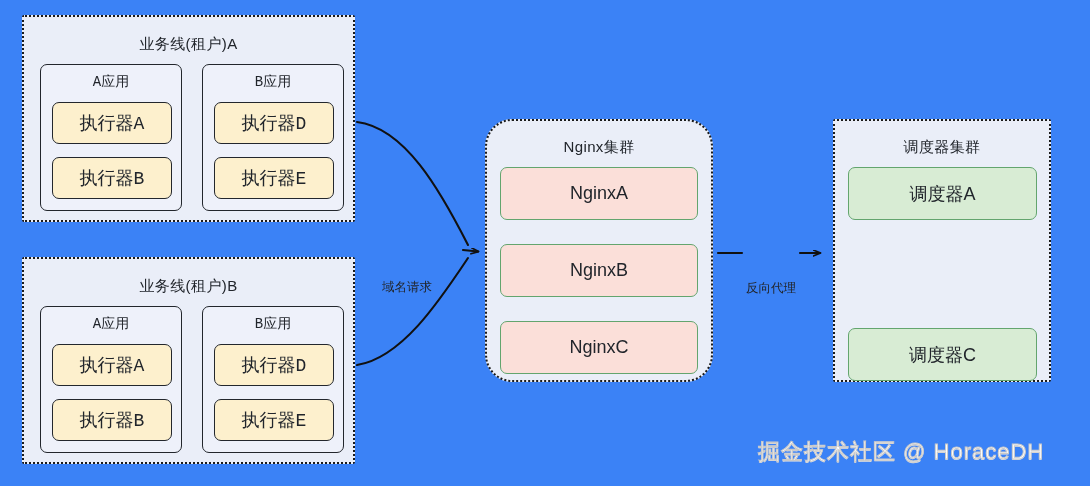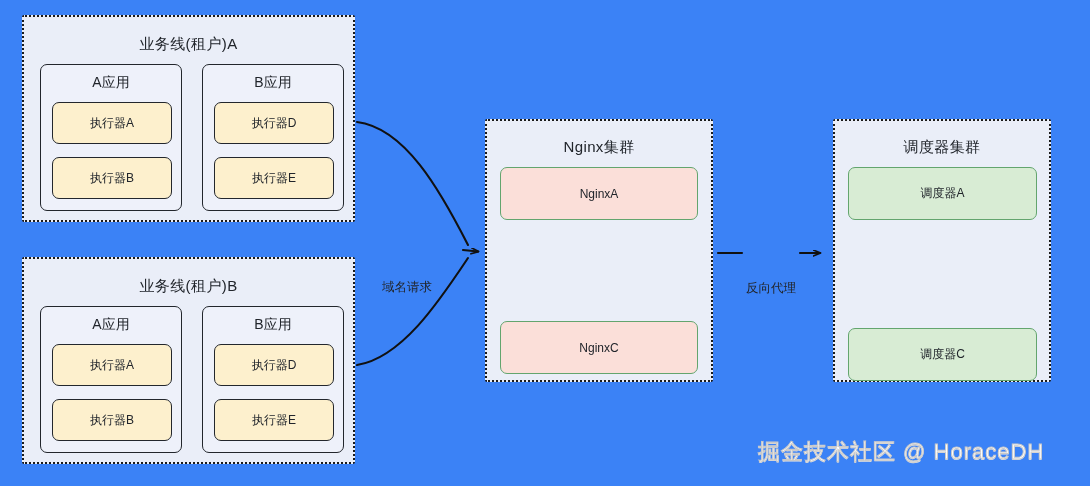--- a/index.html
+++ b/index.html
@@ -40,41 +40,42 @@
     white-space: nowrap;
   }
 
   
   .app-box {
     position: absolute;
     box-sizing: border-box;
     background: #eef1fa;
     border: 1.6px solid #22262c;
     border-radius: 7px;
+    font-family: Liberation Mono, monospace;
   }
   .app-title {
     position: absolute;
     left: 0;
     right: 0;
     text-align: center;
     color: #21252b;
     font-size: 14px;
     line-height: 17px;
     white-space: nowrap;
   }
 
   
   .node {
     position: absolute;
     box-sizing: border-box;
     display: flex;
     align-items: center;
     justify-content: center;
     border-radius: 7px;
-    font-size: 12px;
+    font-size: 18px;
     color: #21252b;
     white-space: nowrap;
   }
   .node.executor {
     background: #fdf0cd;
     border: 1.4px solid #23272d;
   }
   .node.nginx {
     background: #fbdfd9;
     border: 1.6px solid #63a56e;
@@ -147,23 +148,24 @@
       <div class="node executor" style="left:11px; top:92px; width:120px; height:42px;">执行器B</div>
     </div>
 
     <div class="app-box" style="left:178px; top:47px; width:142px; height:147px;">
       <div class="app-title" style="top:9px;">B应用</div>
       <div class="node executor" style="left:11px; top:37px; width:120px; height:42px;">执行器D</div>
       <div class="node executor" style="left:11px; top:92px; width:120px; height:42px;">执行器E</div>
     </div>
   </div>
 
-  <div class="group" style="left:485px; top:119px; width:228px; height:263px;">
+  <div class="group" style="left:485px; top:119px; width:228px; height:263px;border-radius:27px;">
     <div class="group-title" style="top:17px;">Nginx集群</div>
     <div class="node nginx" style="left:13px; top:46px; width:198px; height:53px;">NginxA</div>
+    <div class="node nginx" style="left:13px; top:123px; width:198px; height:53px;">NginxB</div>
     <div class="node nginx" style="left:13px; top:200px; width:198px; height:53px;">NginxC</div>
   </div>
 
   <div class="group" style="left:833px; top:119px; width:218px; height:263px;">
     <div class="group-title" style="top:17px;">调度器集群</div>
     <div class="node sched" style="left:13px; top:46px; width:189px; height:53px;">调度器A</div>
     <div class="node sched" style="left:13px; top:207px; width:189px; height:53px;">调度器C</div>
   </div>
 
   <svg id="links" viewBox="0 0 1090 493" xmlns="http://www.w3.org/2000/svg">

